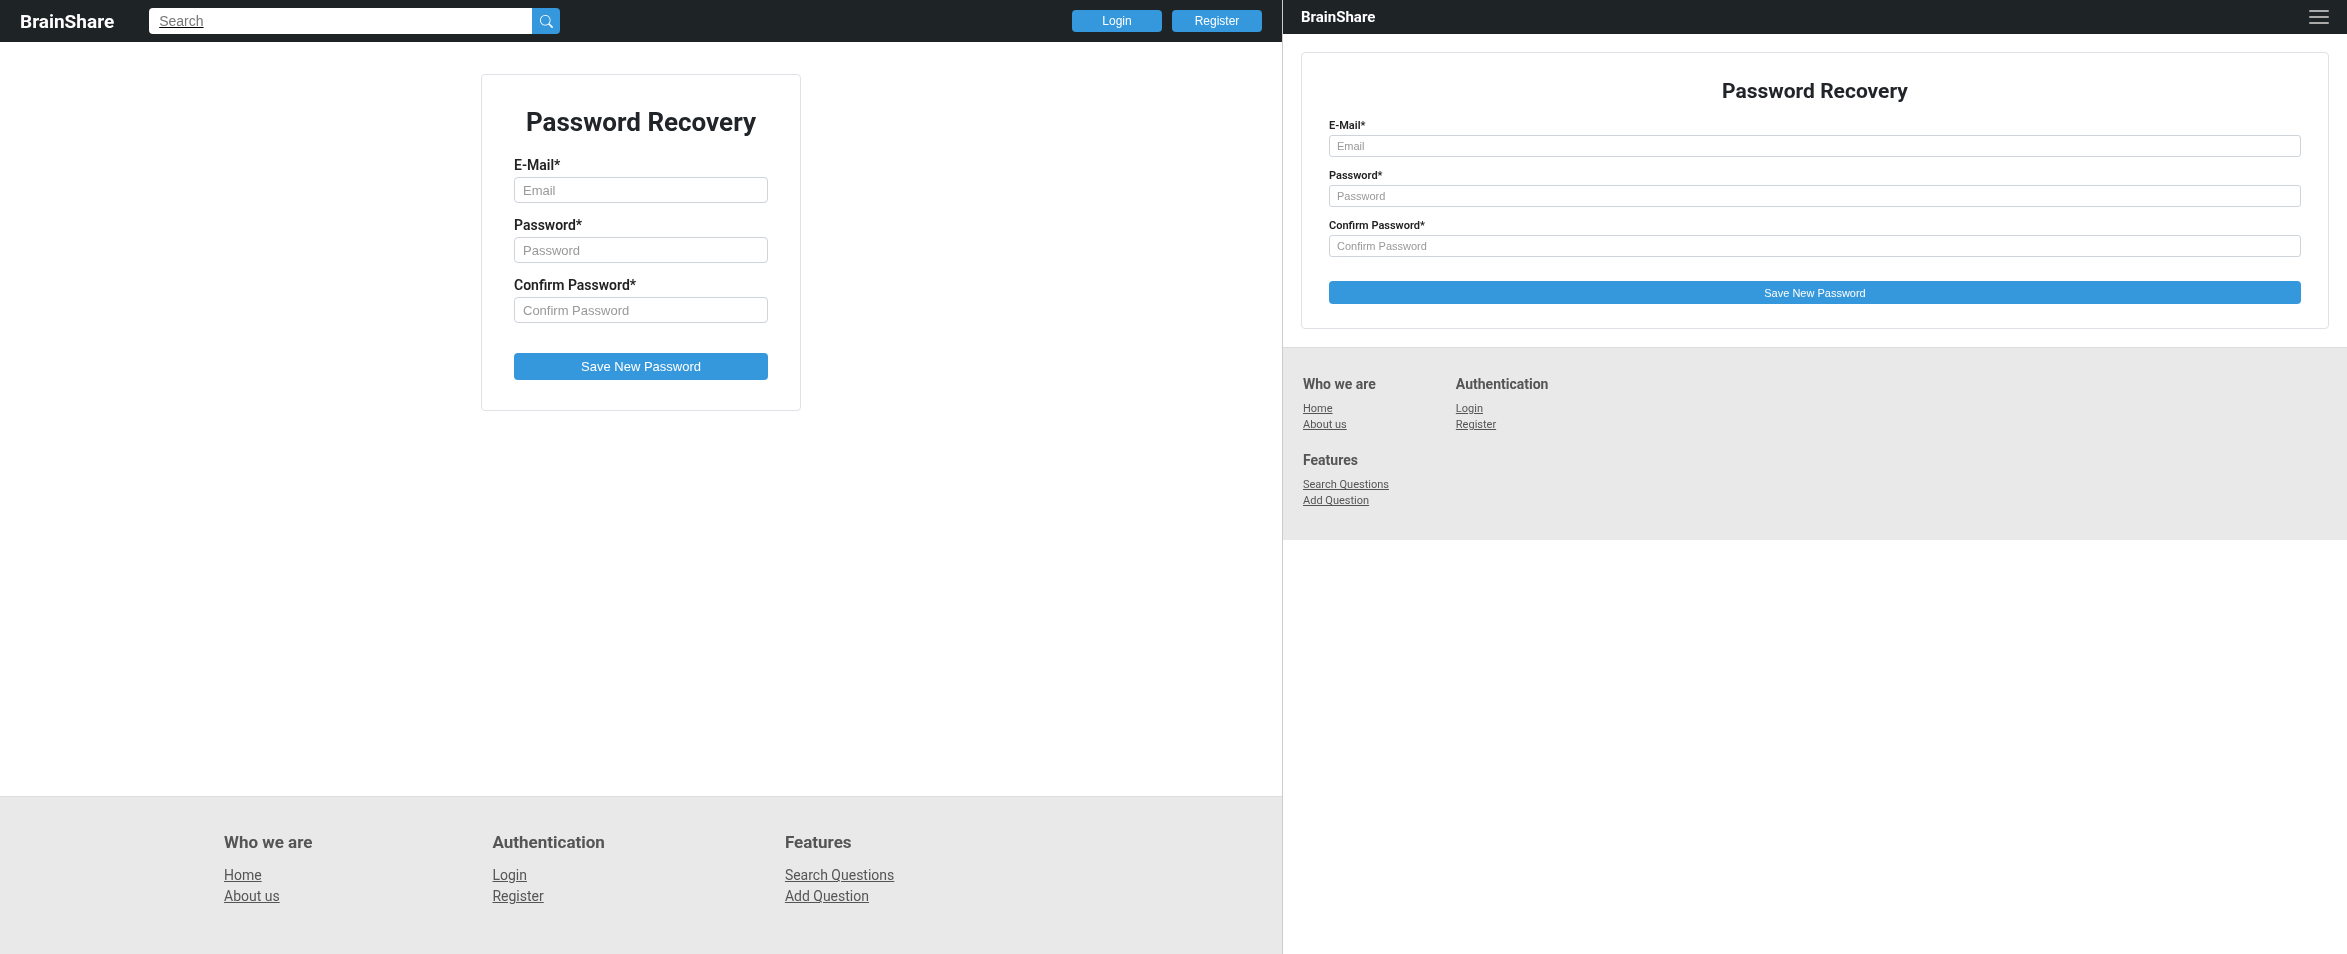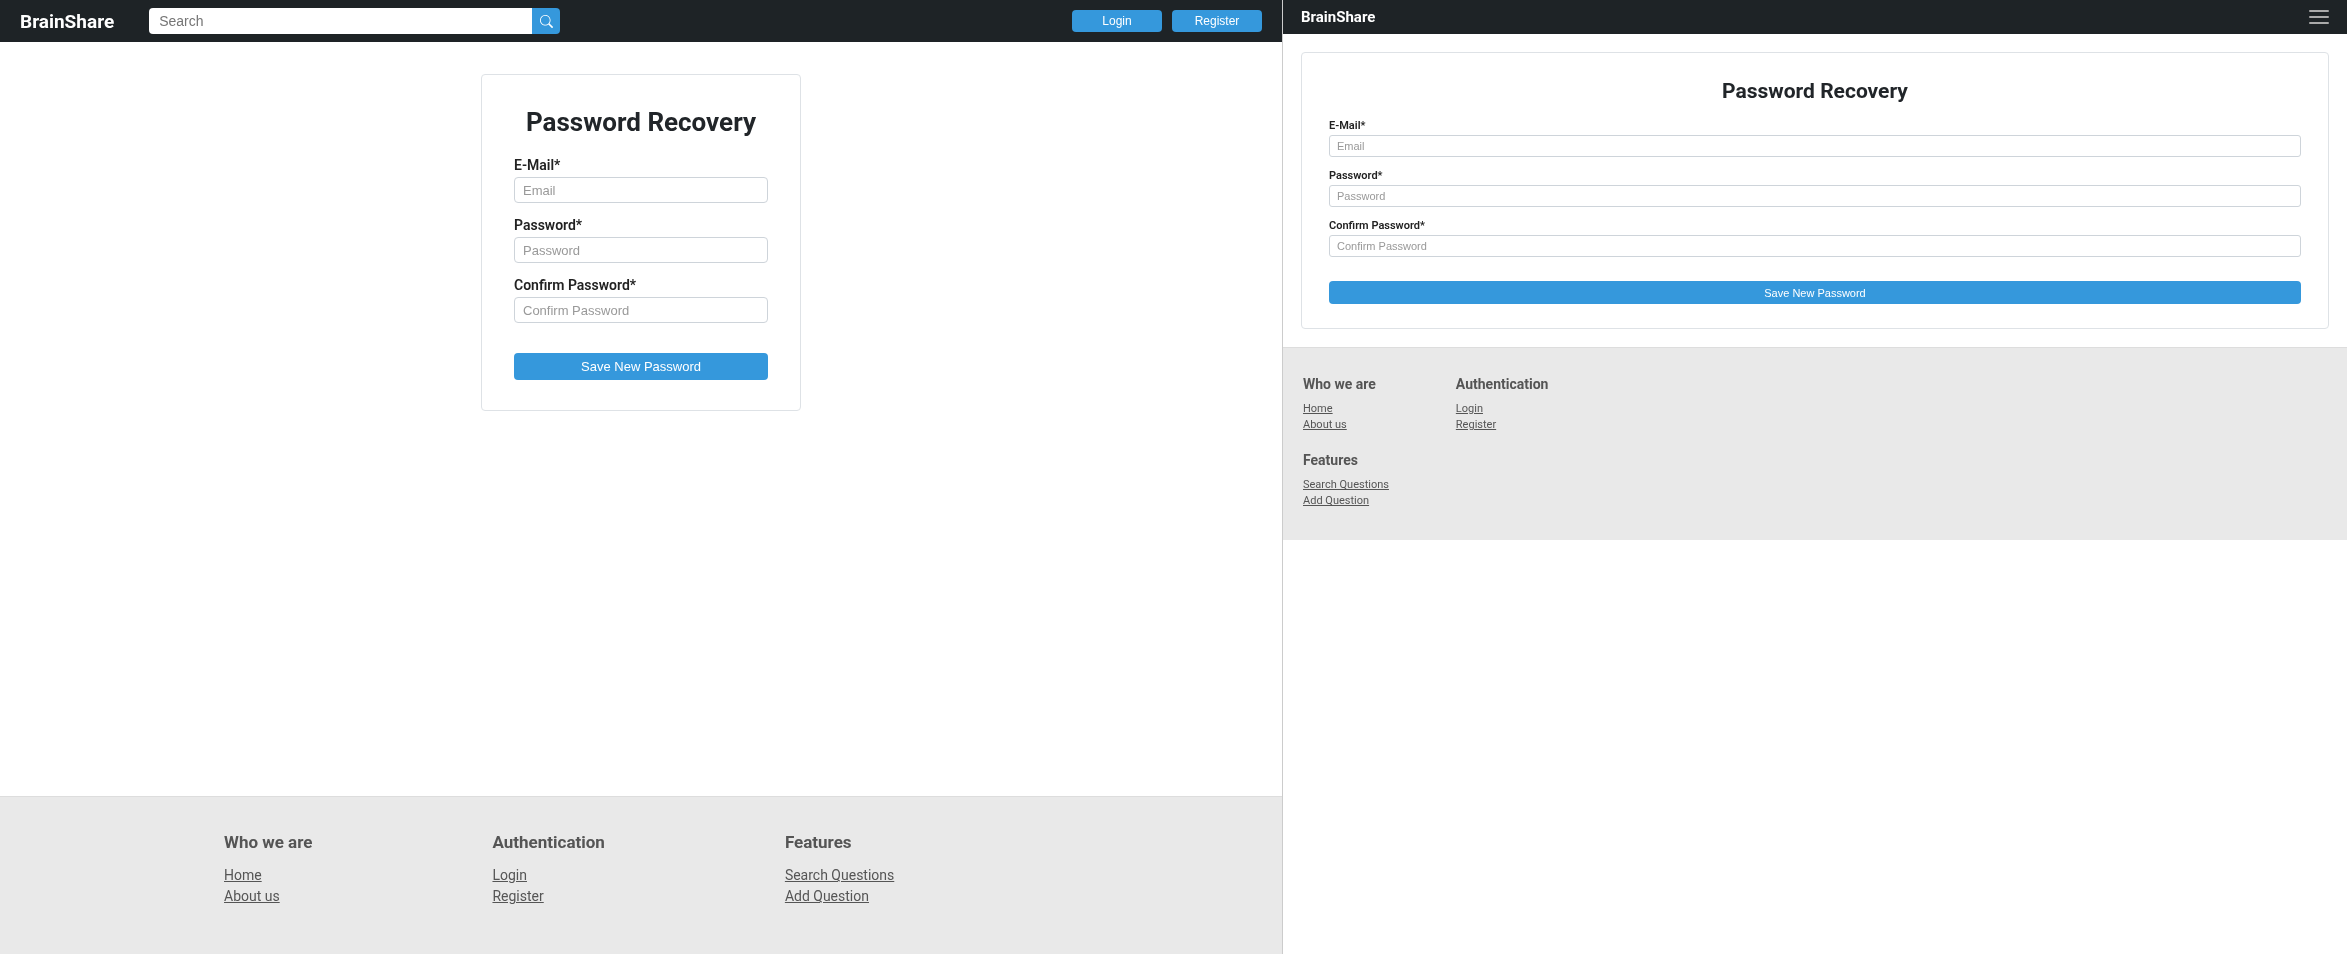--- a/index.html
+++ b/index.html
@@ -31,20 +31,21 @@
     }
     .brand-main {
       color: #fff;
       font-weight: 700;
       font-size: 19px;
       margin-right: 35px;
     }
     .search-group {
       display: flex;
       height: 26px;
+      text-decoration: underline;
     }
     .search-input {
       width: 383px;
       border: none;
       padding: 0 10px;
       font-size: 14px;
       border-radius: 4px 0 0 4px;
       outline: none;
     }
     .search-btn {

